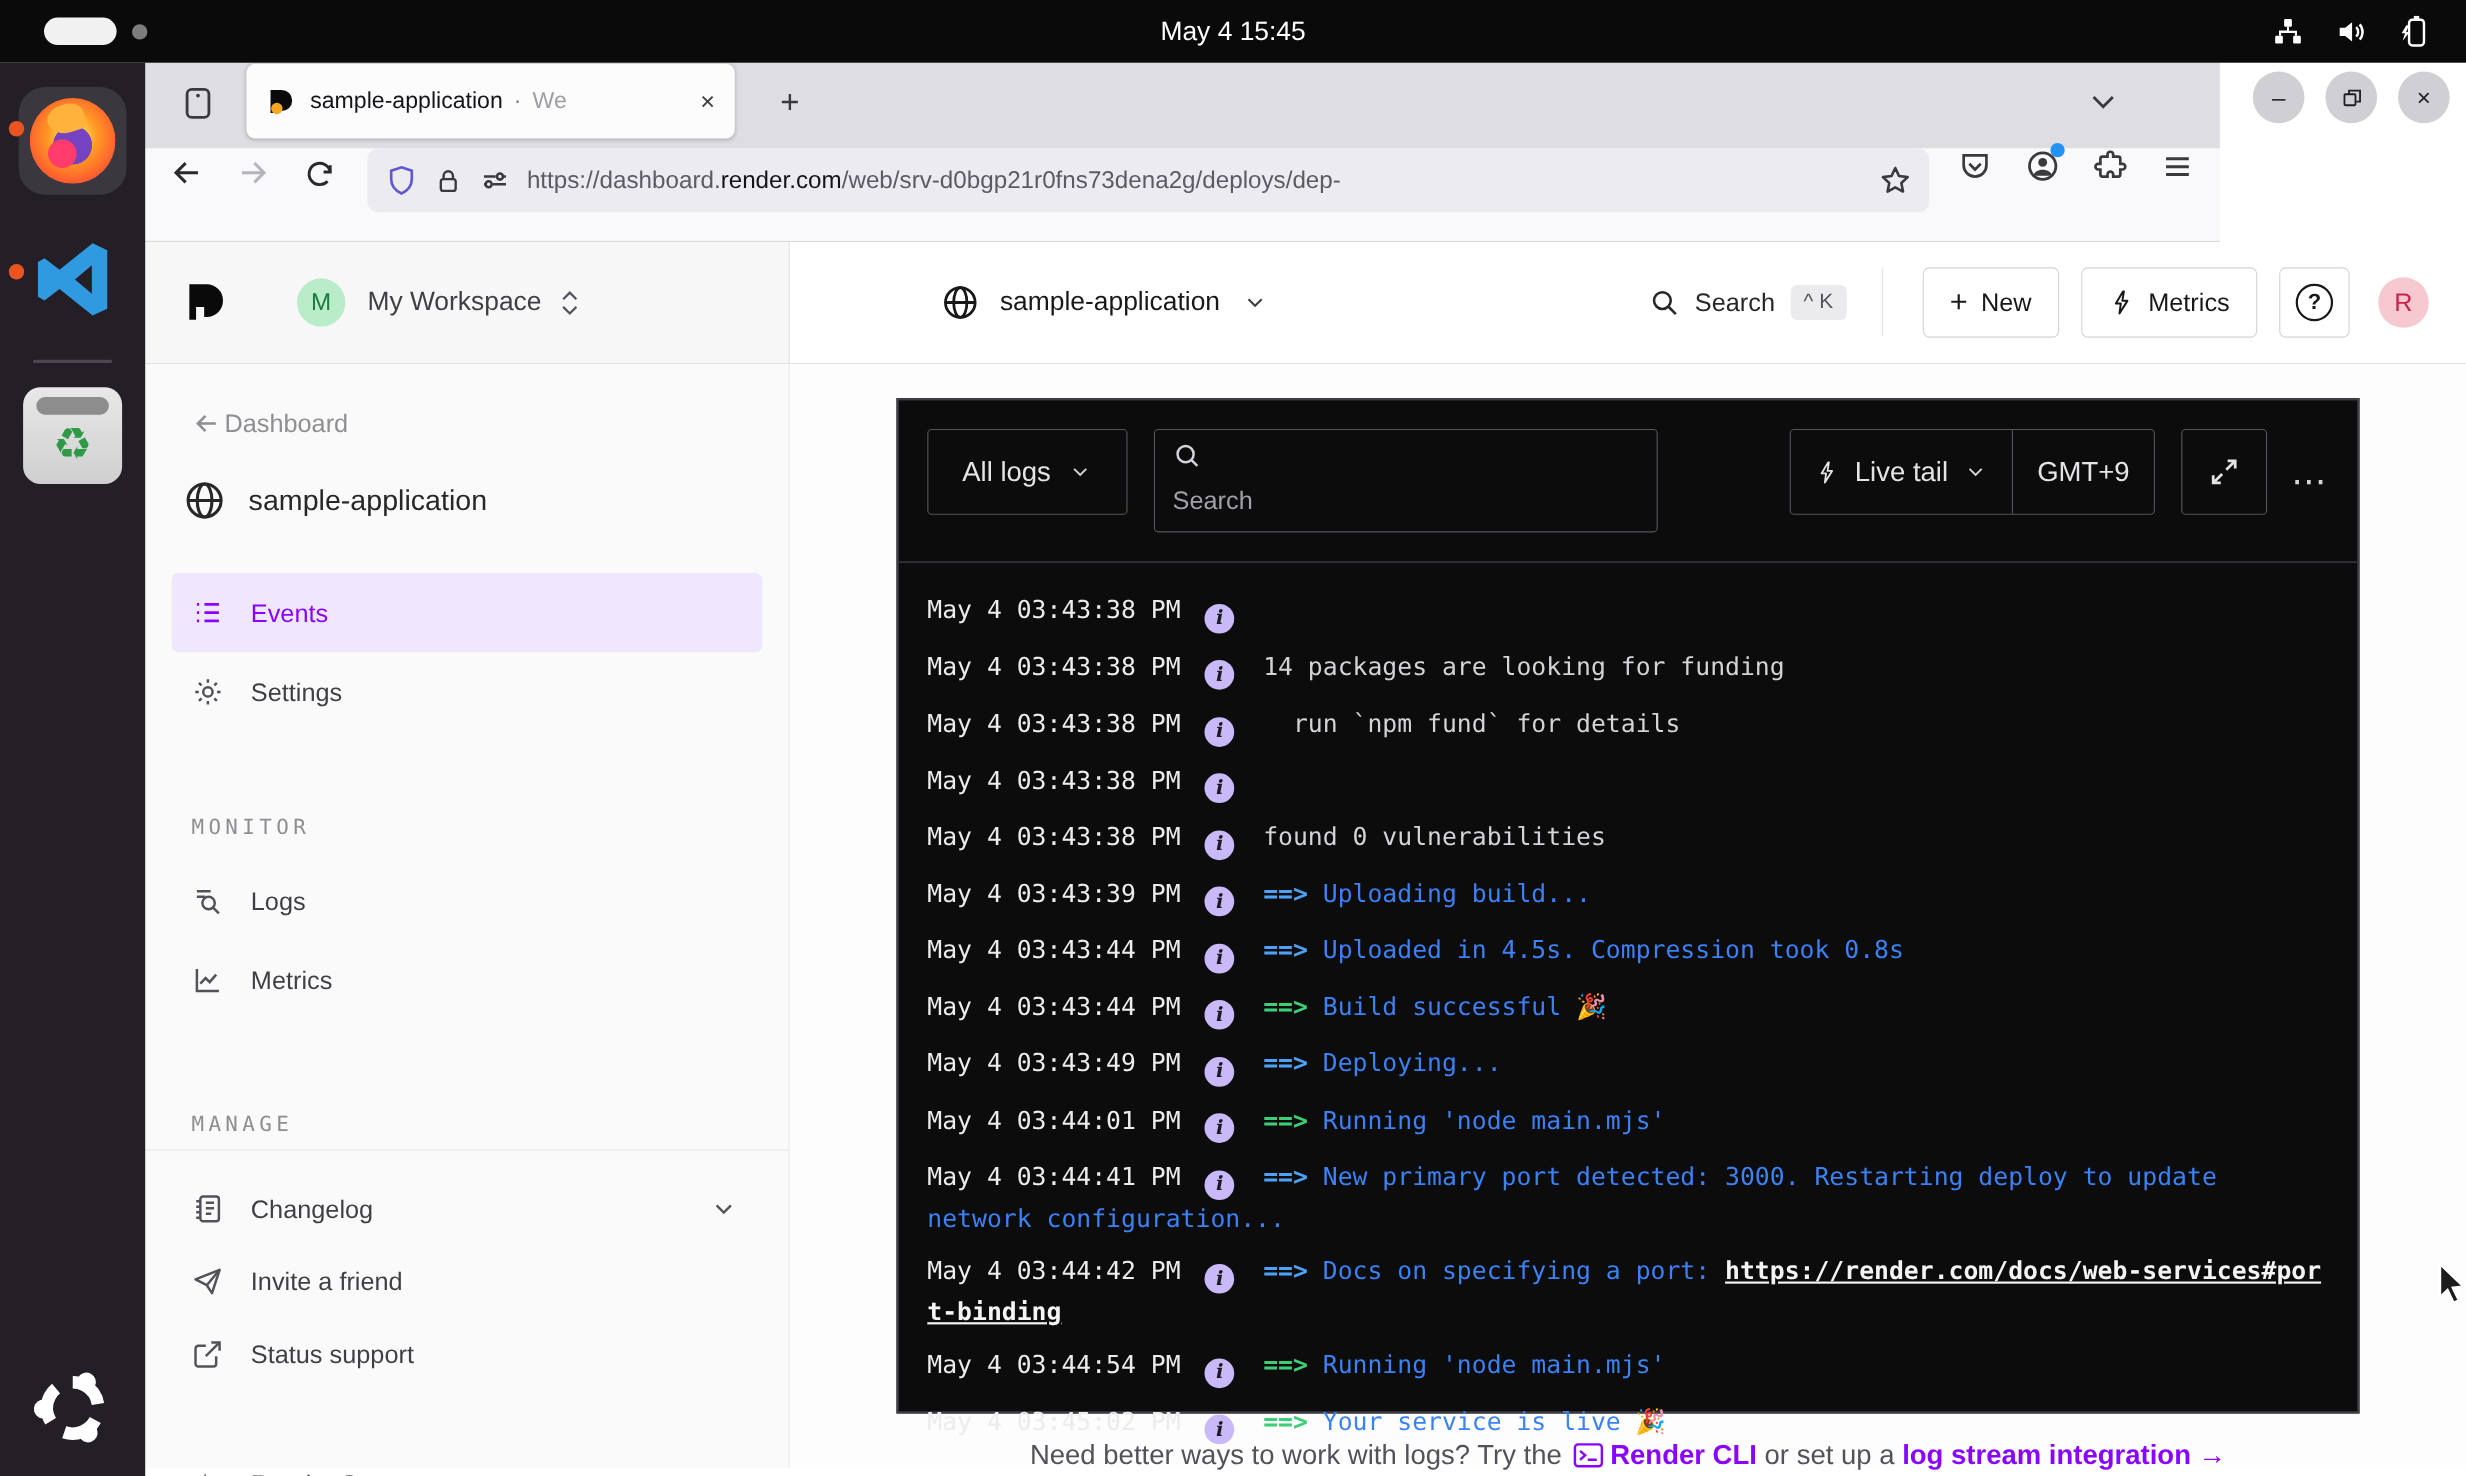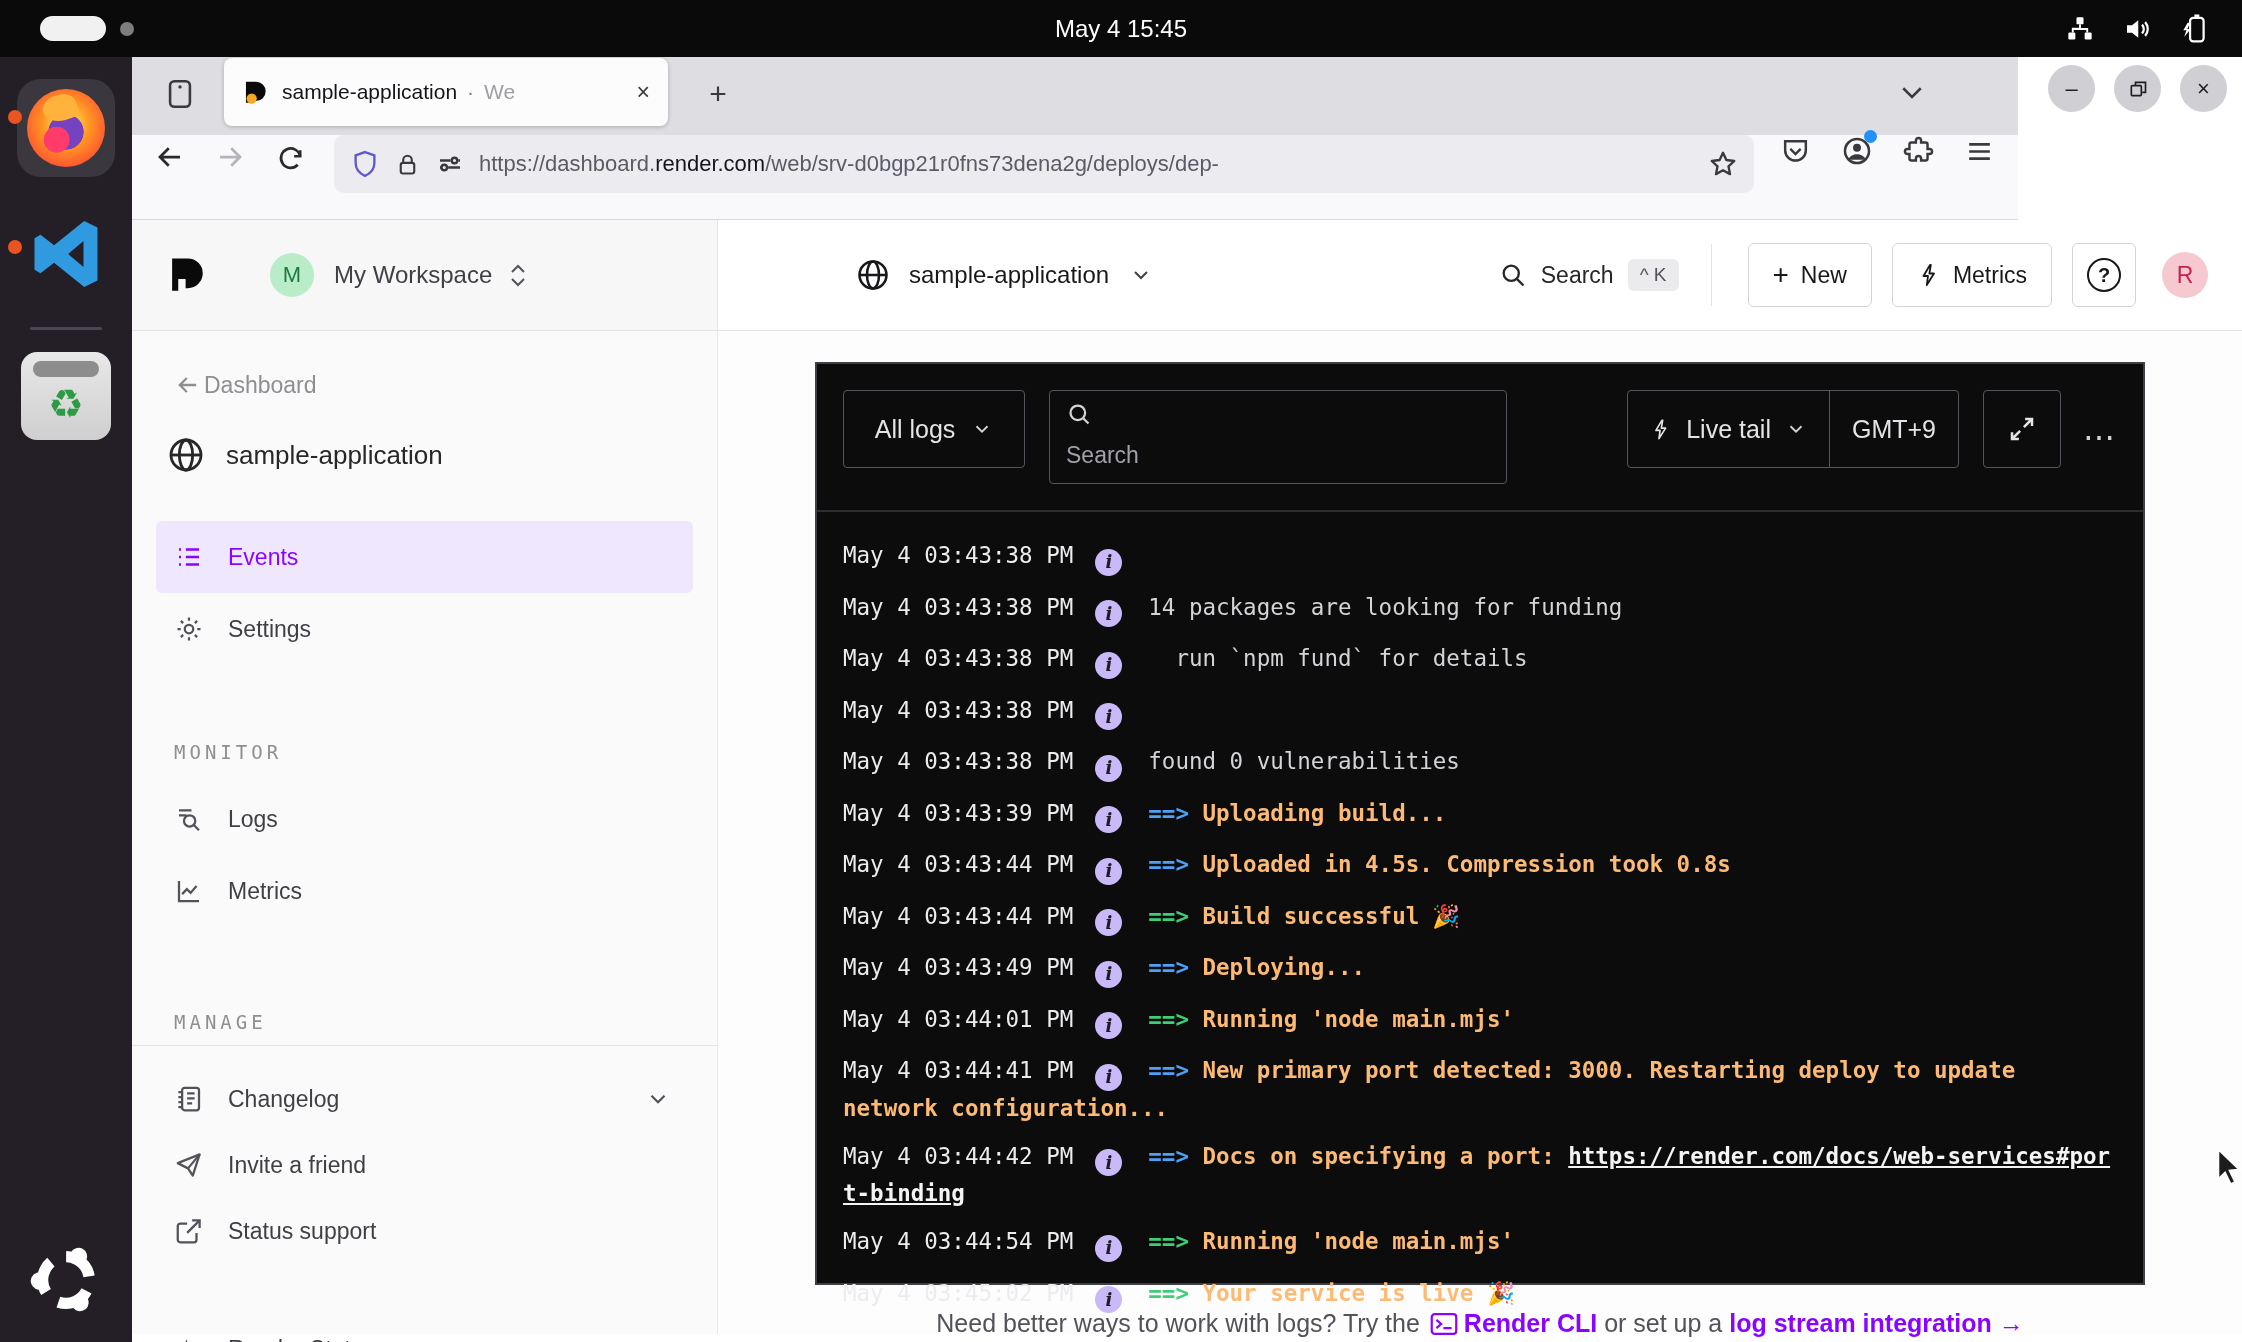--- a/index.html
+++ b/index.html
@@ -112,21 +112,21 @@
   .more-btn { margin-left:22px; align-self:center; color:#d4d4d8; font-size:32px; letter-spacing:2px; }
   .chev { color:#d4d4d8; }
 
   .log-lines { padding:26px; font-family:"DejaVu Sans Mono",monospace; font-size:22.5px; line-height:34px; color:#d4d4d8; }
   .log-row { white-space:pre-wrap; word-wrap:break-word; margin-bottom:14px; }
   .log-row .ts { color:#ececee; }
   .info-badge { display:inline-flex; width:27px; height:27px; border-radius:50%; background:#c9b9f8; color:#1b1b22; font-size:18px; font-weight:bold; font-style:italic; font-family:"DejaVu Serif",serif; align-items:center; justify-content:center; vertical-align:-5px; margin:0 26px 0 22px; }
   .arrow-blue { color:#4da2f8; font-weight:bold; }
   .arrow-green { color:#3dcf78; font-weight:bold; }
   .msg { color:#d4d4d8; }
-  .msg.bold { color:#fdba74; font-weight:bold; }
+  .msg.bold { color:#3b82f6; font-weight:normal; }
   .log-link { color:#f4f4f5; font-weight:bold; text-decoration:underline; word-break:break-all; }
 
   .log-footer { position:absolute; left:0; width:100%; top:978px; text-align:center; font-size:25px; color:#52525b; white-space:nowrap; }
   .log-footer .flink { color:#8a05ff; font-weight:bold; }
   .term-ico { display:inline-block; vertical-align:-4px; margin:0 6px 0 10px; }
 
   .cursor { position:absolute; left:2210px; top:1145px; z-index:99; }
 </style>
 </head>
 <body>

